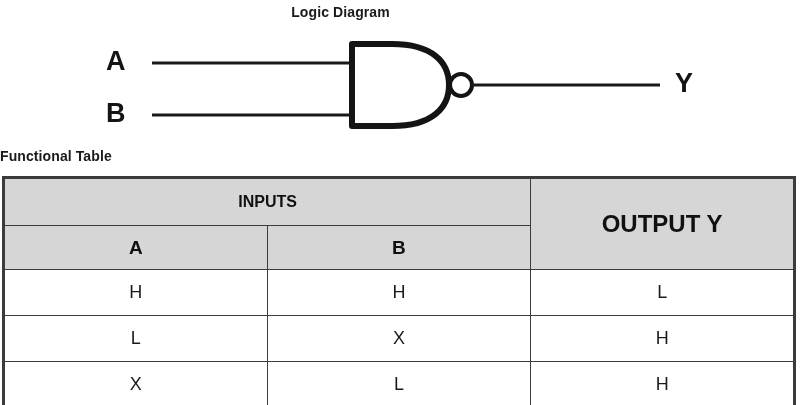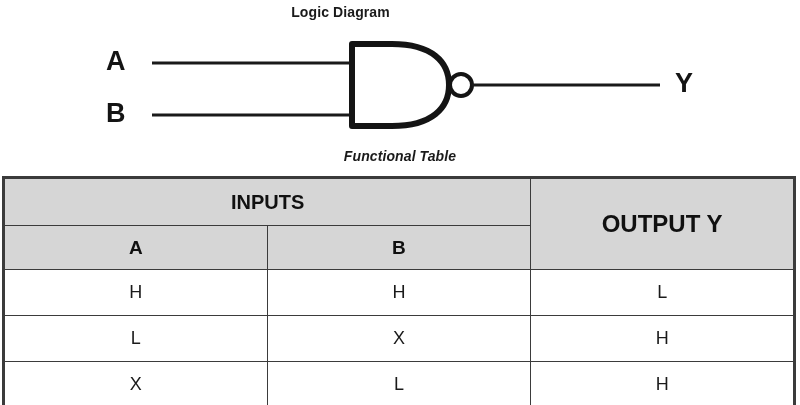--- a/index.html
+++ b/index.html
@@ -34,25 +34,24 @@
     font-size: 14px;
     font-weight: bold;
     letter-spacing: 0.1px;
   }
 
   #table-caption {
     position: absolute;
     left: 0;
     top: 148px;
     width: 800px;
-    text-align: center;
+    text-align: left;
     font-size: 14px;
     font-weight: bold;
     letter-spacing: 0.1px;
-    font-style: italic;
   }
 
   #gate-svg {
     position: absolute;
     left: 0;
     top: 0;
     width: 800px;
     height: 172px;
   }
 
@@ -82,21 +81,21 @@
     border: 1px solid #3b3b3b;
     padding: 0;
     text-align: center;
     vertical-align: middle;
   }
   #functional-table thead th {
     background: #d6d6d6;
     font-weight: bold;
     color: #101010;
   }
-  .hdr-group { height: 46px; font-size: 20px; }
+  .hdr-group { height: 46px; font-size: 16px; }
   .hdr-sub   { height: 43px; font-size: 19px; }
   .hdr-out   { font-size: 24px; }
   #functional-table tbody td {
     background: #ffffff;
     height: 45px;
     font-size: 18px;
     font-weight: normal;
     color: #1a1a1a;
   }
   .col-a { width: 227px; }

